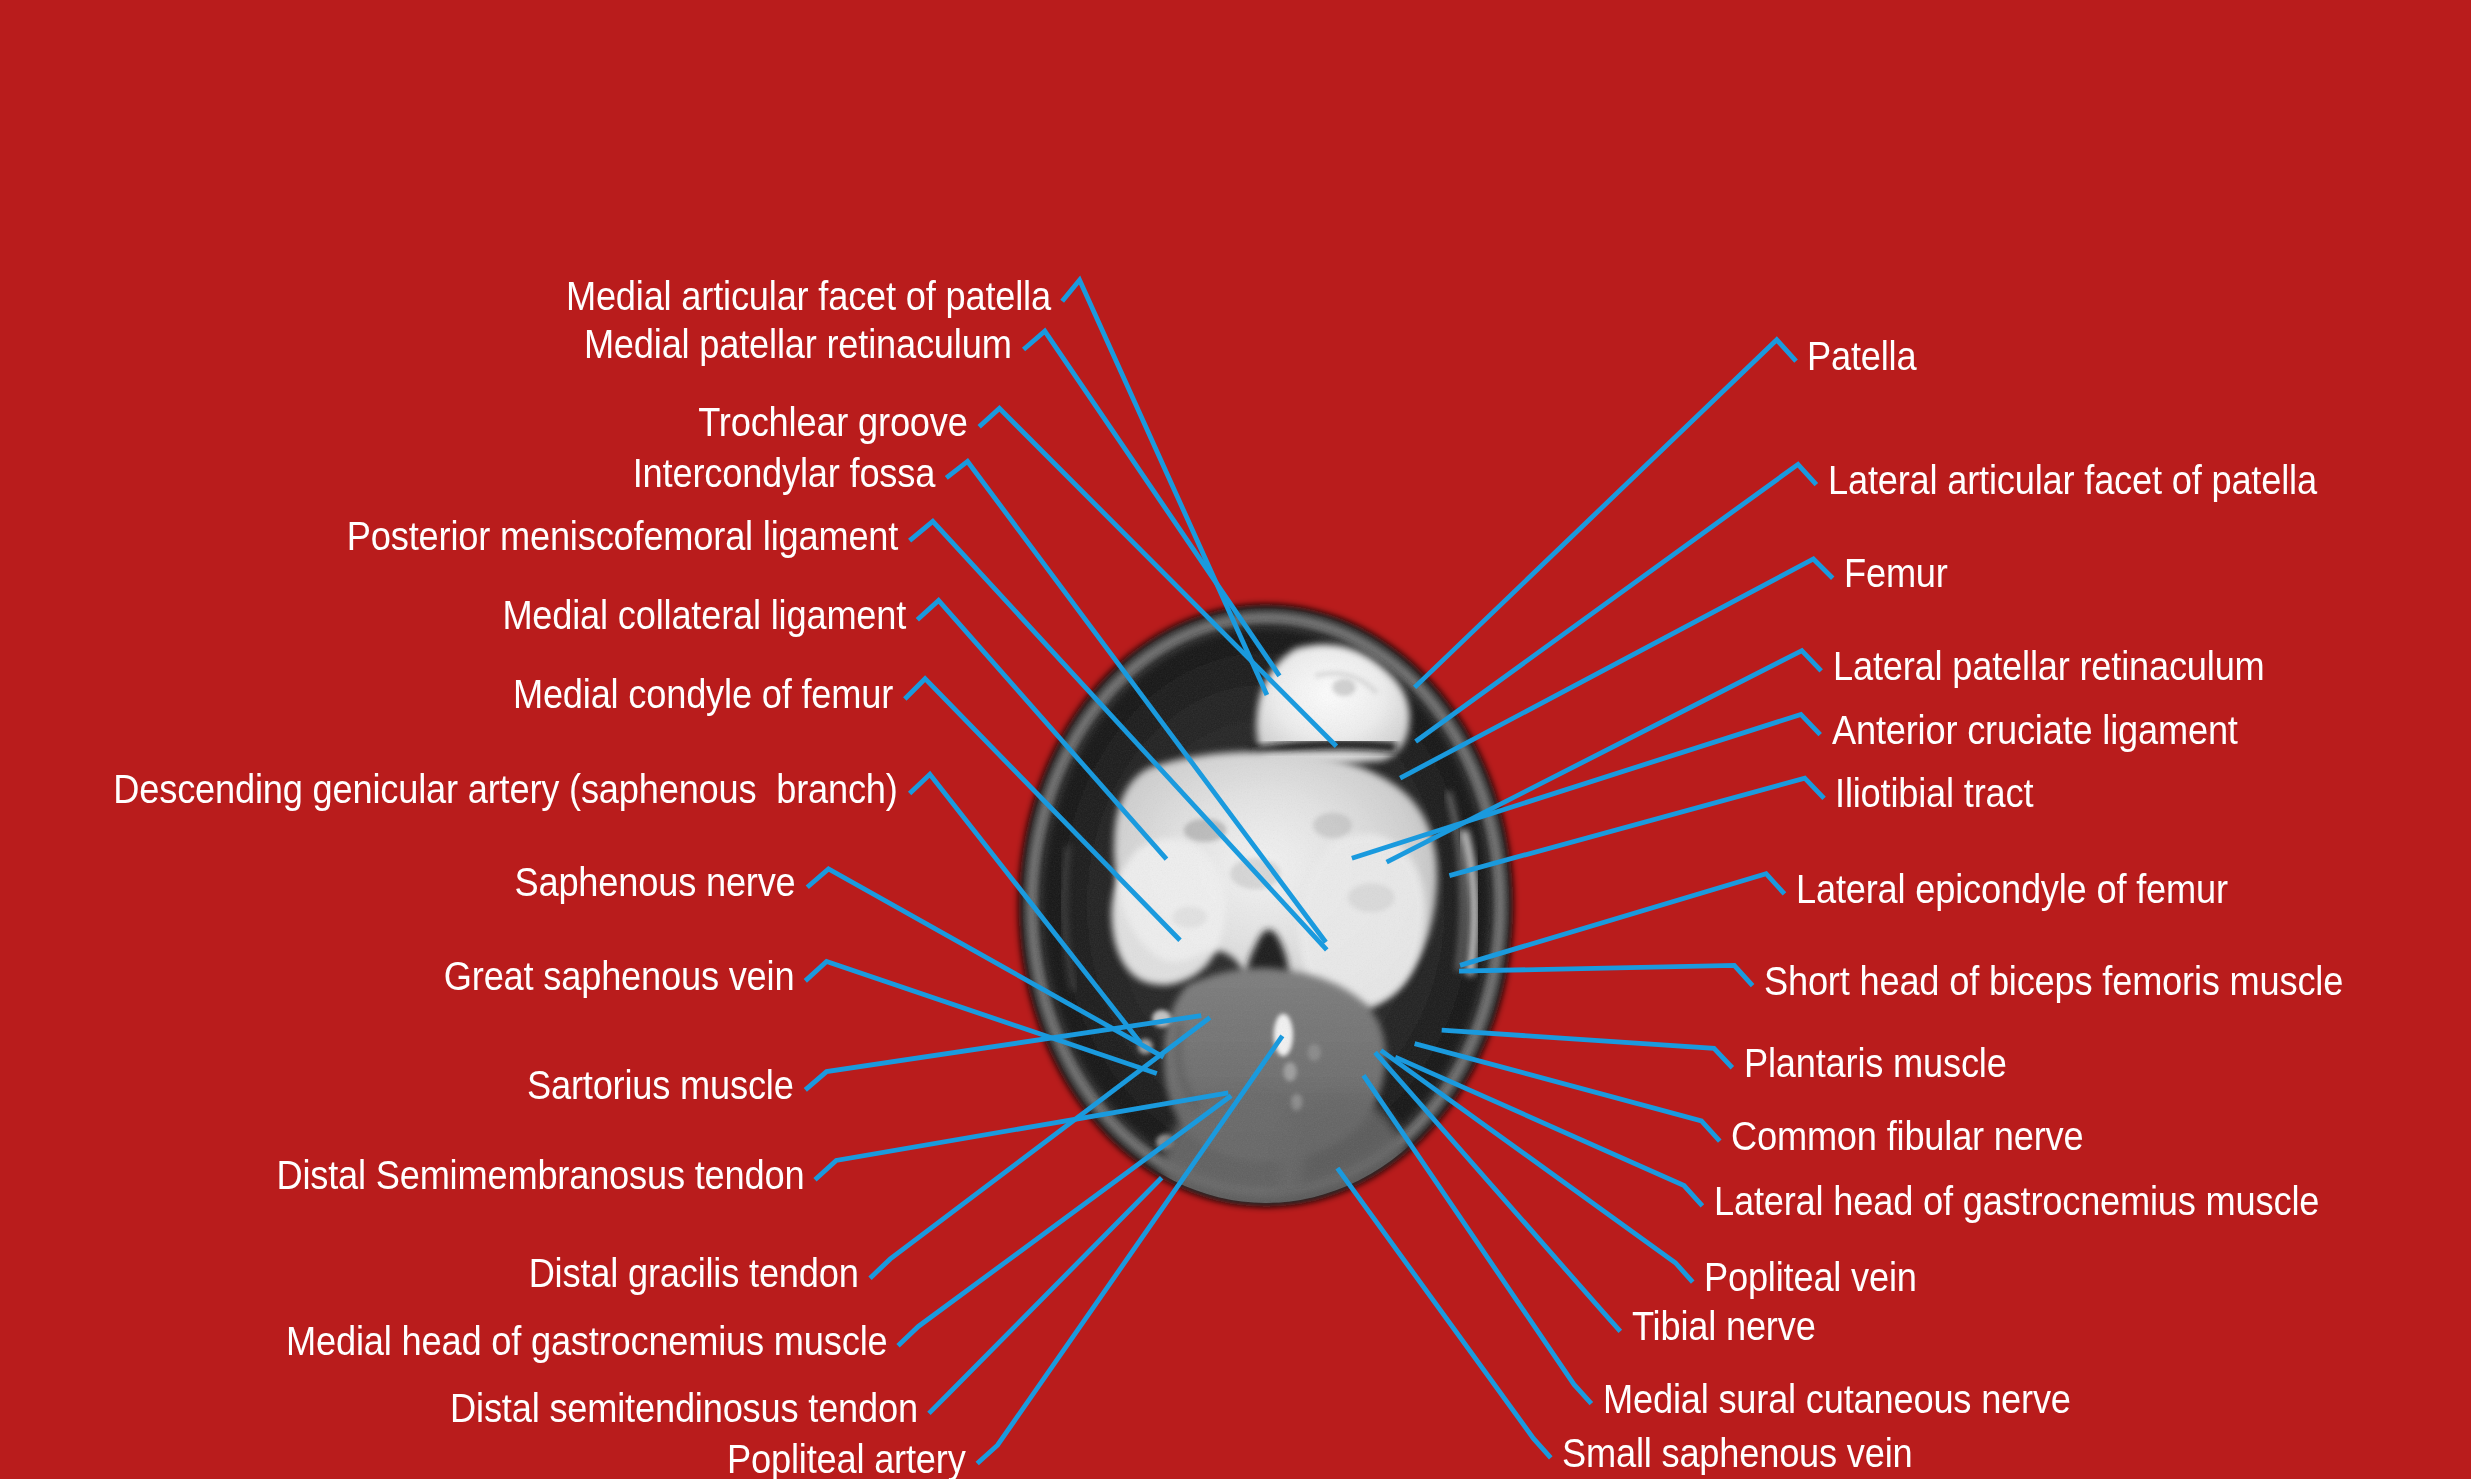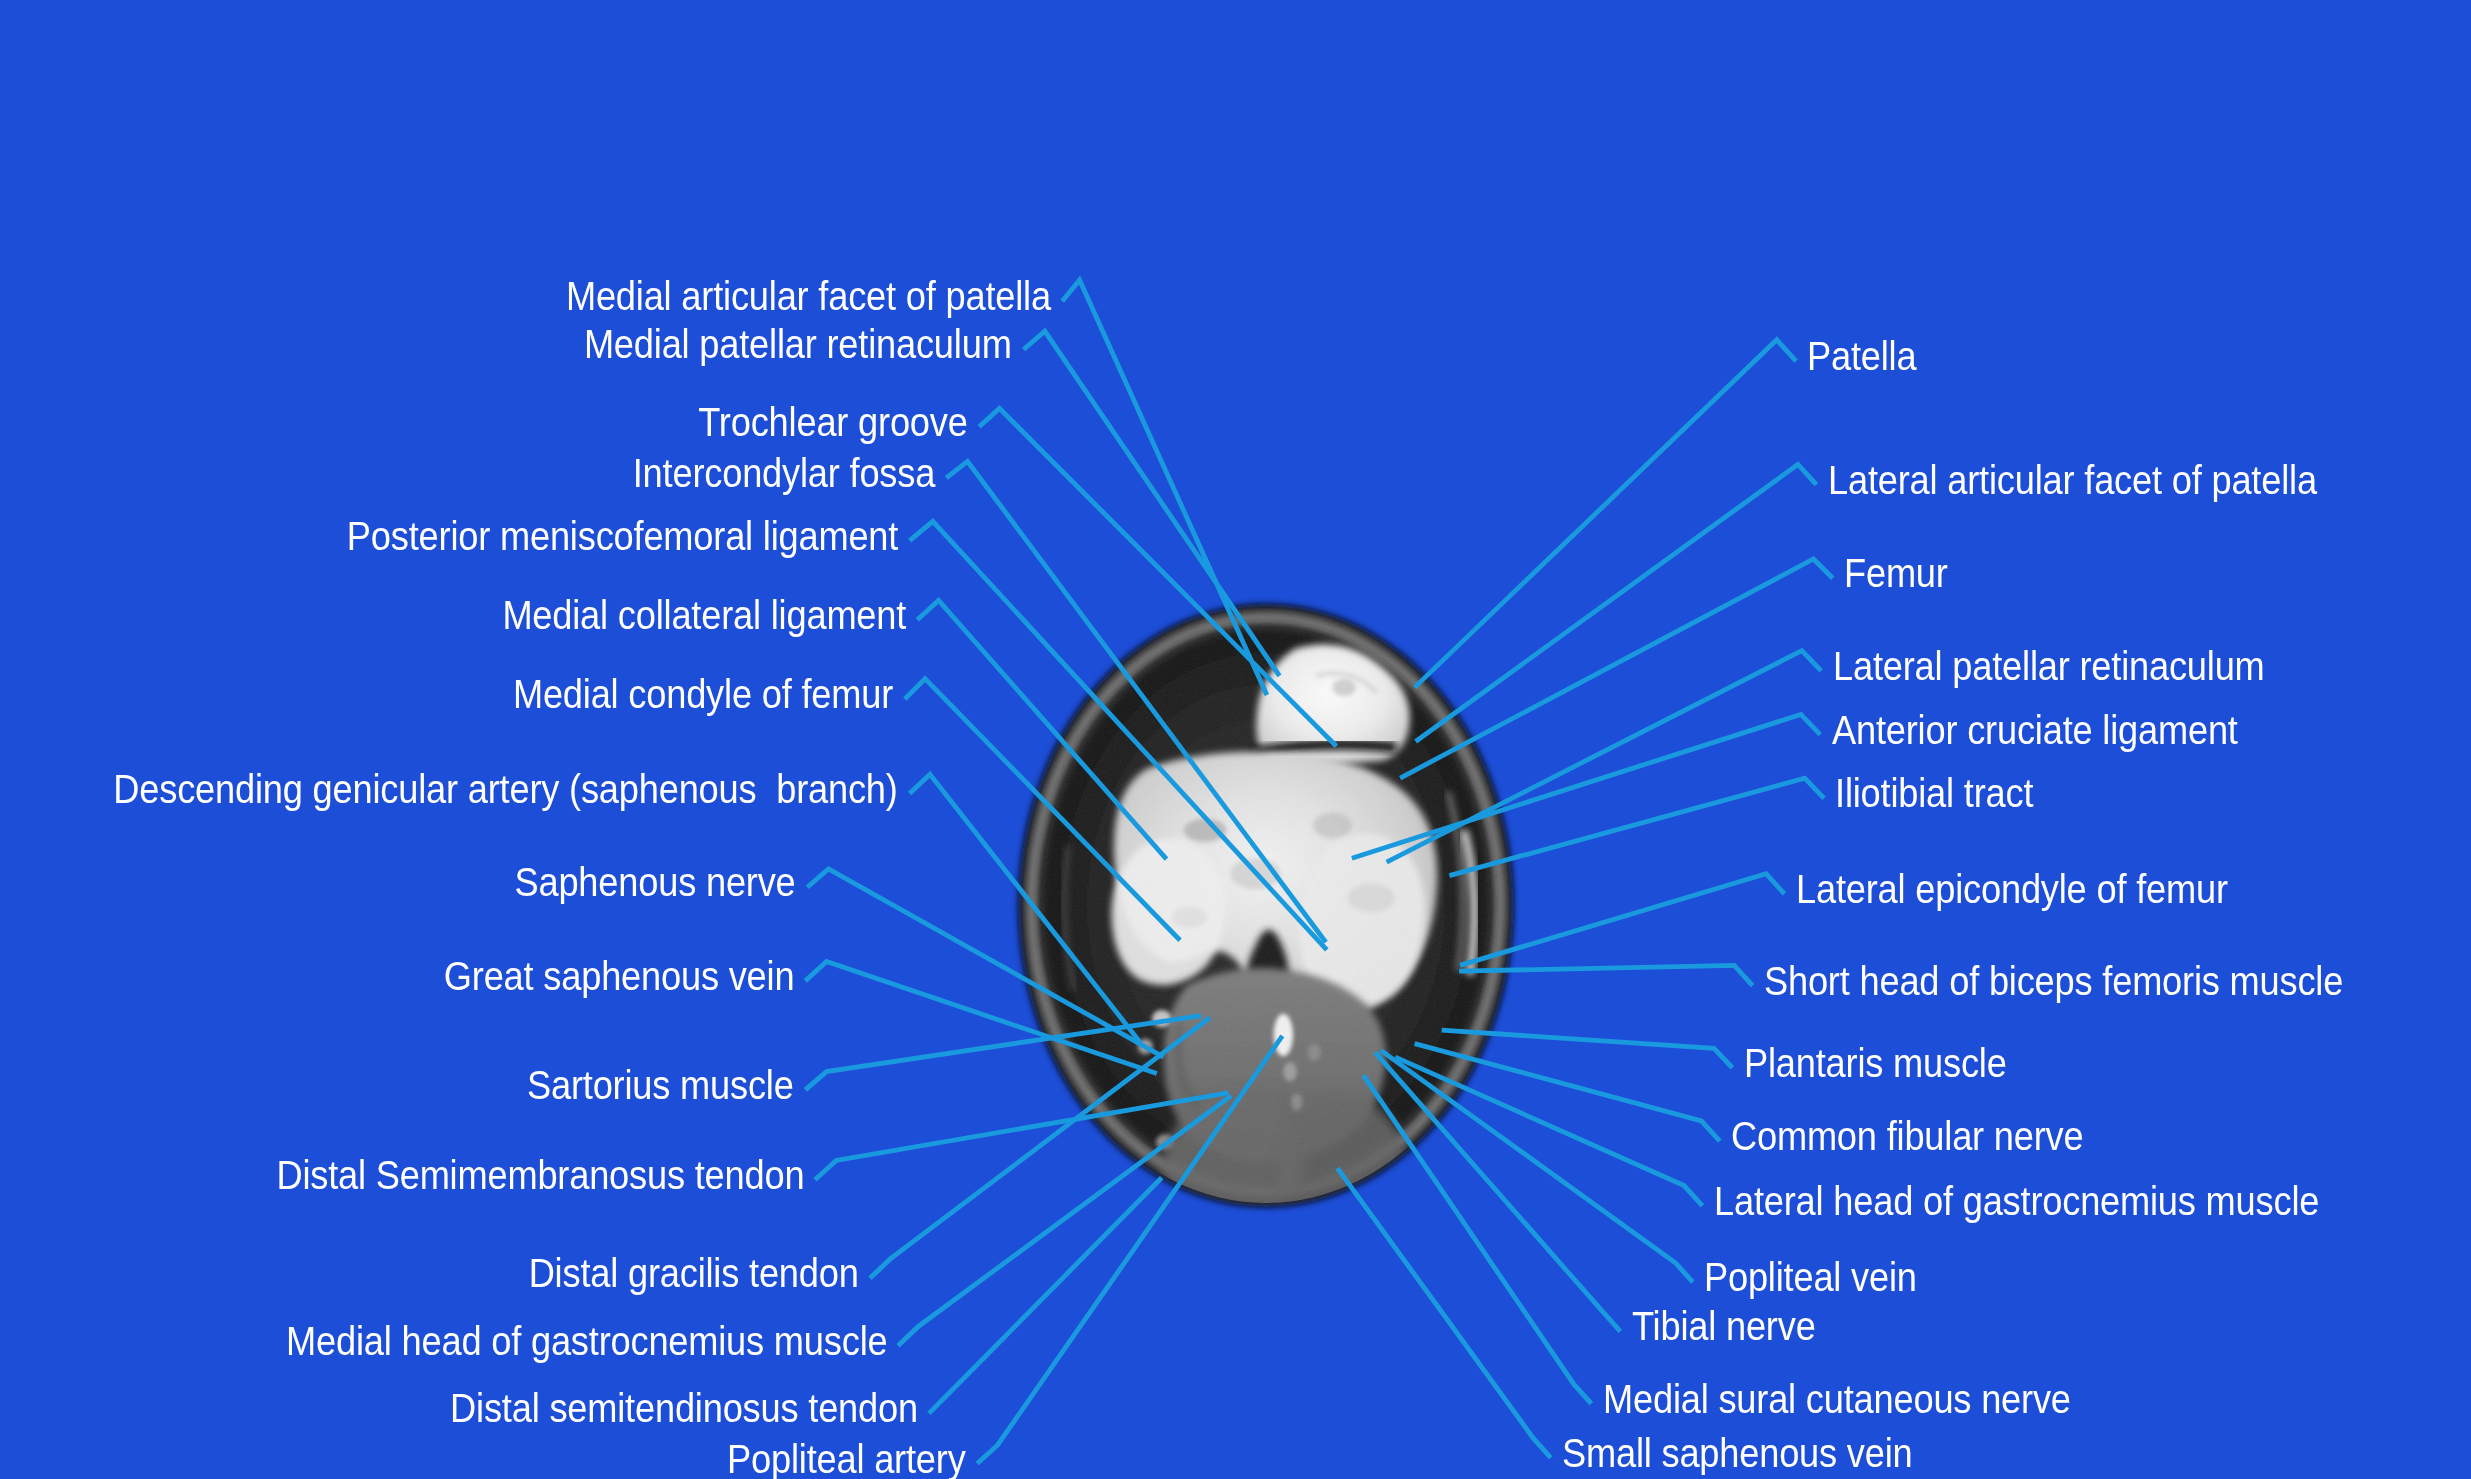--- a/index.html
+++ b/index.html
@@ -4,21 +4,21 @@
 <style>
   html, body {
     margin: 0;
     padding: 0;
     background: #000000;
   }
   #stage {
     position: relative;
     width: 2472px;
     height: 1479px;
-    background: #1d4ed8;
+    background: #b91c1c;
     overflow: hidden;
     font-family: "Liberation Sans", "DejaVu Sans", sans-serif;
   }
   #mri-layer, #leader-layer {
     position: absolute;
     left: 0;
     top: 0;
     width: 2472px;
     height: 1479px;
   }

